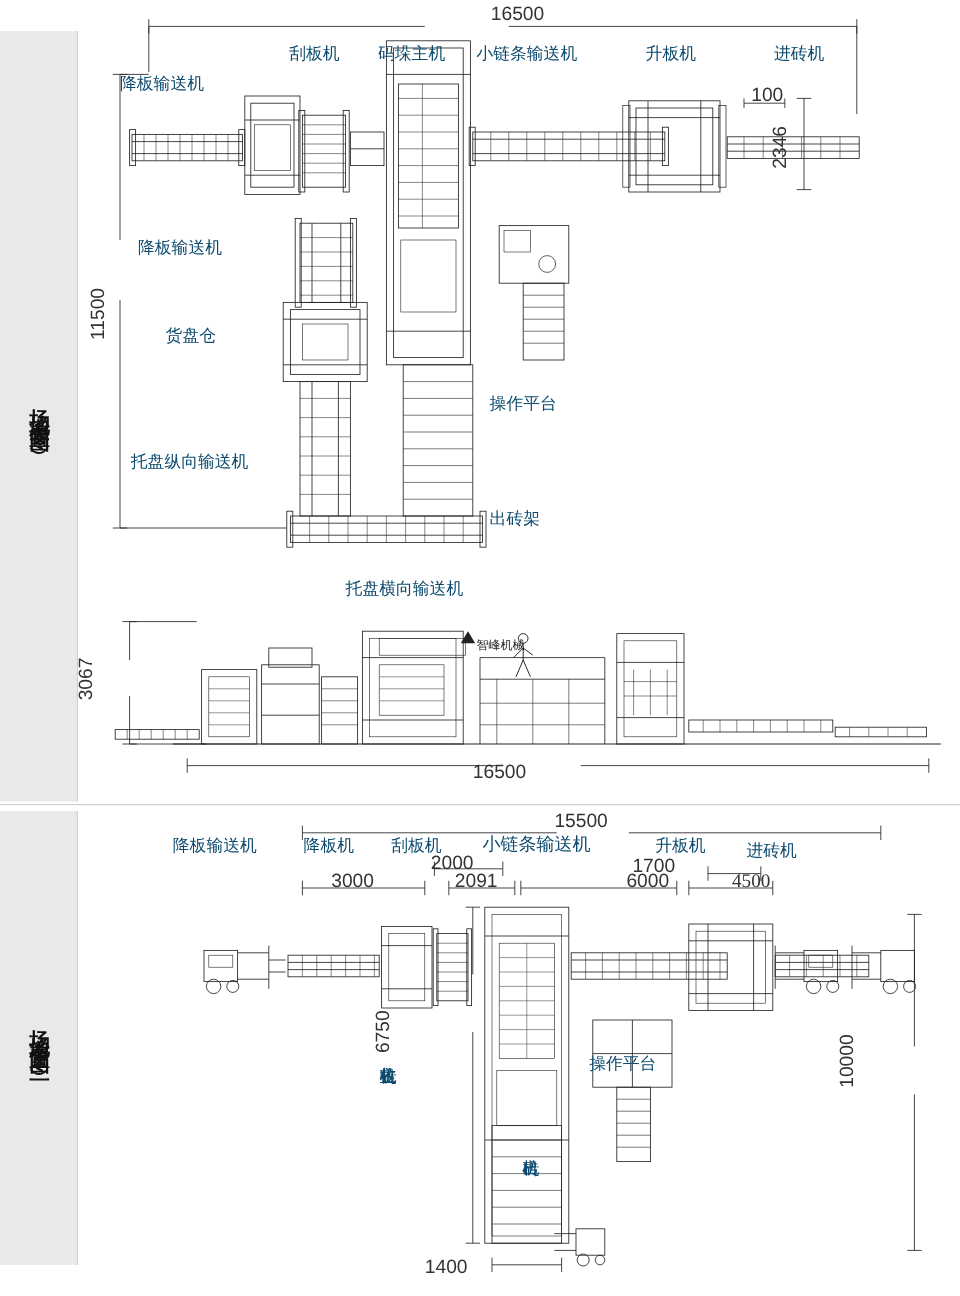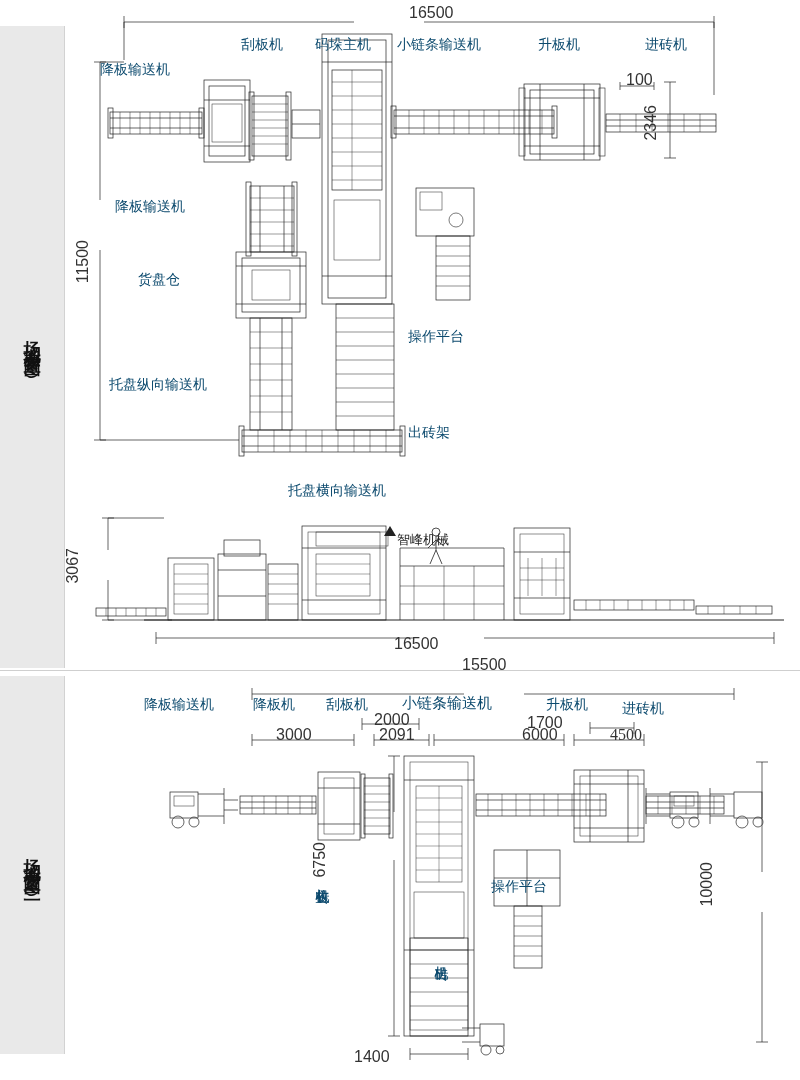--- a/index.html
+++ b/index.html
@@ -435,21 +435,21 @@
             <line x1="672" y1="96" x2="672" y2="104"></line>
         </g>
       </g>
 
       <g>
         <polygon points="300,26 312,26 306,16" fill="#222" stroke="none"></polygon>
       </g>
     </svg>
     <div class="lbl lbl-dim lbl-vert-up" style="left:0px; top:548px;">3067</div>
     <div class="lbl lbl-dim" style="left:330px; top:635px;">16500</div>
-    <div class="brand" style="left:333px; top:531px; font-size:13px;">智峰机械</div>
+    <div class="brand" style="left:333px; top:531px; font-size:10px;">智峰机械</div>
 
     <svg class="dwg" width="720" height="390" viewBox="0 0 720 390" style="top:682px; left:10px;">
       <g stroke="#222" fill="none" stroke-width="0.7">
 
         <line x1="178" y1="12" x2="390" y2="12"></line>
         <line x1="450" y1="12" x2="660" y2="12"></line>
         <line x1="178" y1="6" x2="178" y2="18"></line>
         <line x1="660" y1="6" x2="660" y2="18"></line>
 
         <line x1="178" y1="58" x2="280" y2="58"></line>
@@ -619,23 +619,23 @@
           <circle cx="426" cy="368" r="4"></circle>
           <line x1="406" y1="346" x2="388" y2="346"></line>
           <line x1="406" y1="360" x2="388" y2="360"></line>
         </g>
         <line x1="336" y1="372" x2="394" y2="372"></line>
         <line x1="336" y1="366" x2="336" y2="378"></line>
         <line x1="394" y1="366" x2="394" y2="378"></line>
       </g>
     </svg>
 
-    <div class="lbl lbl-dim" style="left:398px; top:656px;">15500</div>
+    <div class="lbl lbl-dim" style="left:398px; top:676px;">15500</div>
     <div class="lbl lbl-dim" style="left:212px; top:726px;">3000</div>
-    <div class="lbl lbl-dim" style="left:310px; top:711px;">2000</div>
+    <div class="lbl lbl-dim" style="left:295px; top:711px;">2000</div>
     <div class="lbl lbl-dim" style="left:315px; top:726px;">2091</div>
     <div class="lbl lbl-dim" style="left:410px; top:726px;margin-left:48px;">6000</div>
     <div class="lbl lbl-dim" style="left:463px; top:714px;">1700</div>
     <div class="lbl lbl-dim" style="left:546px; top:726px;font-family:Liberation Serif, serif;">4500</div>
     <div class="lbl lbl-dim lbl-vert-up" style="left:247px; top:842px;">6750</div>
     <div class="lbl lbl-dim lbl-vert-up" style="left:634px; top:862px;">10000</div>
     <div class="lbl lbl-dim" style="left:290px; top:1048px;">1400</div>
 
     <div class="lbl lbl-cn" style="left:80px; top:696px;">降板输送机</div>
     <div class="lbl lbl-cn" style="left:189px; top:696px;">降板机</div>

